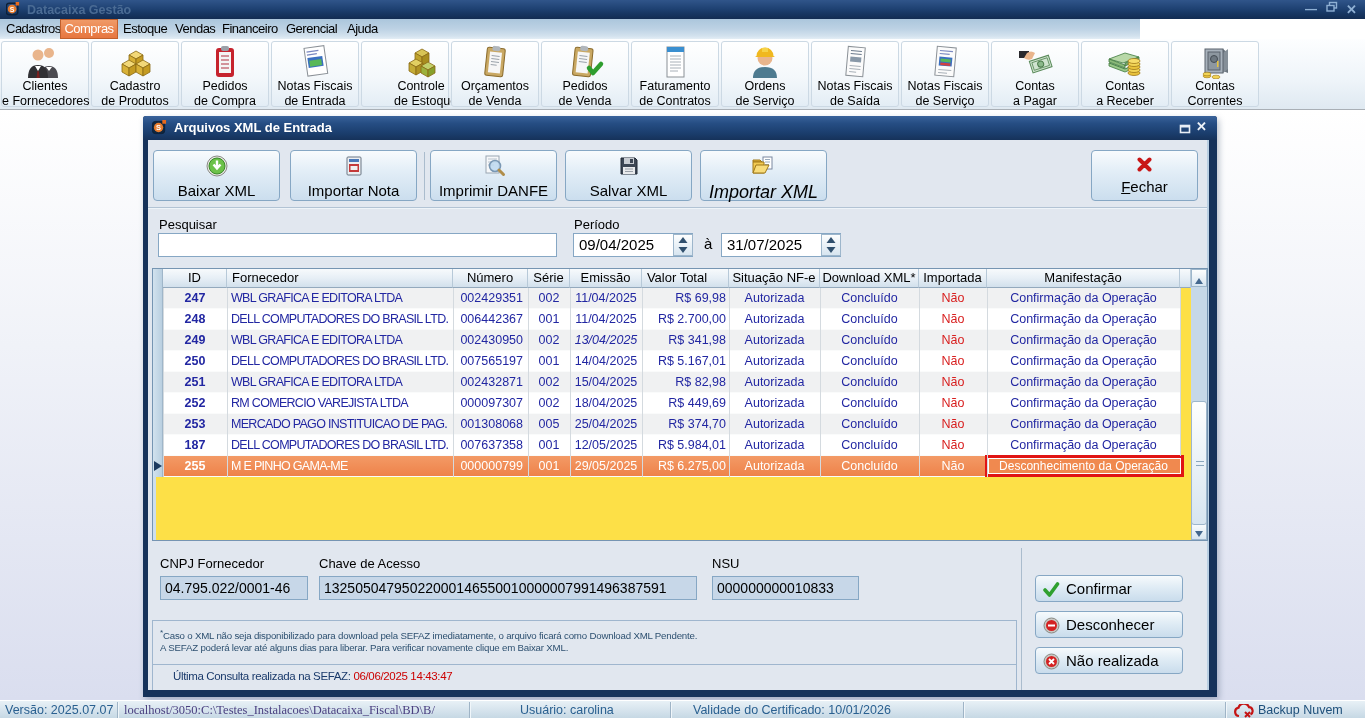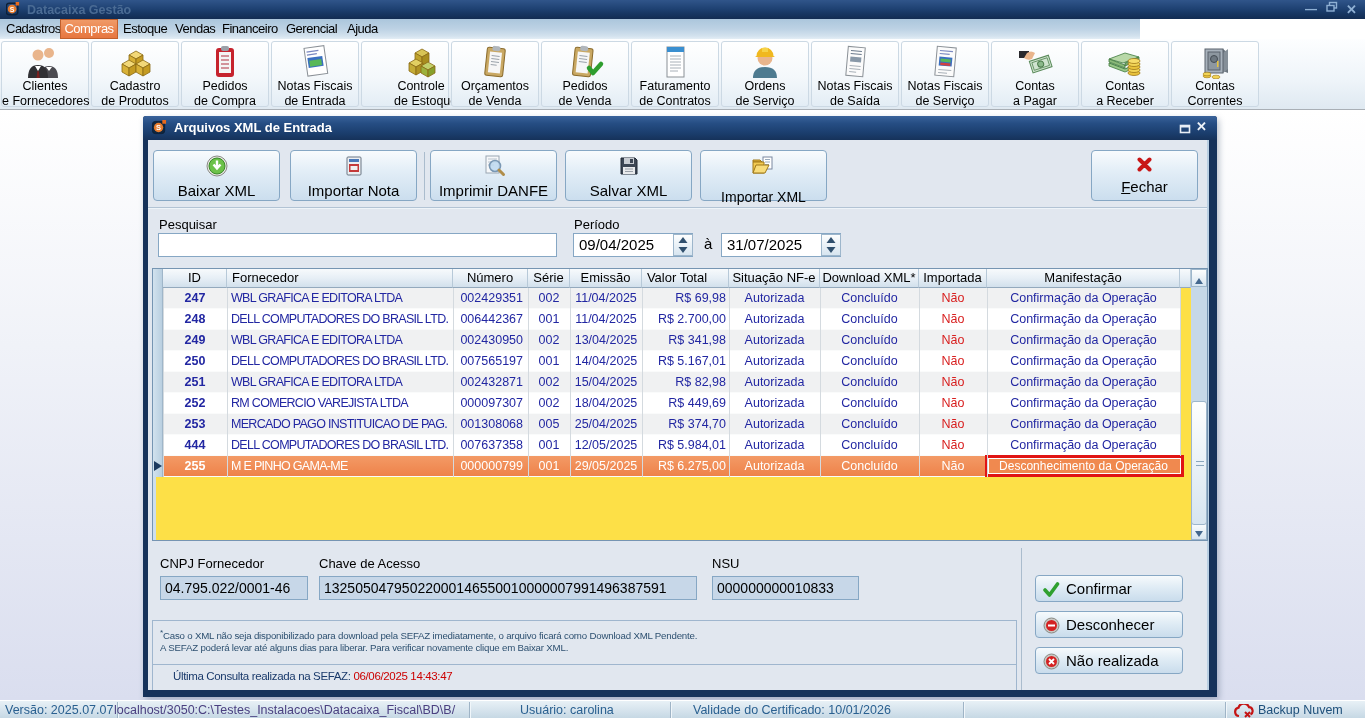--- a/index.html
+++ b/index.html
@@ -327,21 +327,21 @@
       <div style="font-size:15px;margin-top:1px;">Salvar XML</div>
     </div>
     <div class="wbtn" style="left:552px;top:10px;width:127px;height:51px;">
       <svg style="margin-top:4px;" width="26" height="22" viewBox="0 0 26 22">
           <rect x="12" y="2" width="9" height="12" fill="#fff" stroke="#7a88a0"></rect>
           <path d="M14 4.5 h5 M14 7 h5 M14 9.5 h4" stroke="#9ab" stroke-width="1"></path>
           <path d="M2 5 h7 l2 2 h-9z" fill="#e8b83c" stroke="#a07818"></path>
           <path d="M2 7 h11 v11 h-11z" fill="#f2ca52" stroke="#a07818"></path>
           <path d="M2 18 l3-8 h13 l-4 8z" fill="#f8dc7a" stroke="#a07818"></path>
         </svg>
-      <div style="font-size:14px;margin-top:8px;">Importar XML</div>
+      <div style="font-size:18px;margin-top:1px;font-style:italic;">Importar XML</div>
     </div>
     <div class="wbtn" style="left:943px;top:10px;width:107px;height:51px;">
       <svg style="margin-top:5px;" width="17" height="16" viewBox="0 0 17 16">
           <path d="M3.5 3.5 L8.5 8.5 M8.5 8.5 L13.5 3.5 M8.5 8.5 L3.5 13.5 M8.5 8.5 L13.5 13.5" stroke="#c81616" stroke-width="4" stroke-linecap="round"></path>
         </svg>
       <div style="font-size:15px;margin-top:2px;"><span style="text-decoration:underline;">F</span>echar</div>
     </div>
     <div class="abs" style="left:0;top:67px;width:1059px;height:1px;background:#b2c3d4;"></div>
     <div class="abs" style="left:0;top:68px;width:1059px;height:1px;background:#eef4f9;"></div>
     <div class="lbl" style="left:11px;top:77px;">Pesquisar</div>
@@ -393,21 +393,21 @@
           <div class="gc c6" style="left:566px;">Autorizada</div>
           <div class="gc c7" style="left:657px;">Concluído</div>
           <div class="gc c8" style="left:756px;color:#d81e1e;">Não</div>
           <div class="gc c9" style="left:824px;">Confirmação da Operação</div>
 </div>
 <div class="grow" style="top:61px;left:10px;width:1017px;background:#f0f1f2;">
 <div class="gc c0" style="left:0px;">249</div>
           <div class="gc c1" style="left:64px;">WBL GRAFICA E EDITORA LTDA</div>
           <div class="gc c2" style="left:290px;">002430950</div>
           <div class="gc c3" style="left:365px;">002</div>
-          <div class="gc c4" style="left:407px;">13/04/2025</div>
+          <div class="gc c4" style="left:407px;font-style:italic;">13/04/2025</div>
           <div class="gc c5" style="left:479px;">R$ 341,98</div>
           <div class="gc c6" style="left:566px;">Autorizada</div>
           <div class="gc c7" style="left:657px;">Concluído</div>
           <div class="gc c8" style="left:756px;color:#d81e1e;">Não</div>
           <div class="gc c9" style="left:824px;">Confirmação da Operação</div>
 </div>
 <div class="grow" style="top:82px;left:10px;width:1017px;background:#ffffff;">
 <div class="gc c0" style="left:0px;">250</div>
           <div class="gc c1" style="left:64px;">DELL COMPUTADORES DO BRASIL LTD.</div>
           <div class="gc c2" style="left:290px;">007565197</div>
@@ -449,21 +449,21 @@
           <div class="gc c2" style="left:290px;">001308068</div>
           <div class="gc c3" style="left:365px;">005</div>
           <div class="gc c4" style="left:407px;">25/04/2025</div>
           <div class="gc c5" style="left:479px;">R$ 374,70</div>
           <div class="gc c6" style="left:566px;">Autorizada</div>
           <div class="gc c7" style="left:657px;">Concluído</div>
           <div class="gc c8" style="left:756px;color:#d81e1e;">Não</div>
           <div class="gc c9" style="left:824px;">Confirmação da Operação</div>
 </div>
 <div class="grow" style="top:166px;left:10px;width:1017px;background:#ffffff;">
-<div class="gc c0" style="left:0px;">444</div>
+<div class="gc c0" style="left:0px;">187</div>
           <div class="gc c1" style="left:64px;">DELL COMPUTADORES DO BRASIL LTD.</div>
           <div class="gc c2" style="left:290px;">007637358</div>
           <div class="gc c3" style="left:365px;">001</div>
           <div class="gc c4" style="left:407px;">12/05/2025</div>
           <div class="gc c5" style="left:479px;">R$ 5.984,01</div>
           <div class="gc c6" style="left:566px;">Autorizada</div>
           <div class="gc c7" style="left:657px;">Concluído</div>
           <div class="gc c8" style="left:756px;color:#d81e1e;">Não</div>
           <div class="gc c9" style="left:824px;">Confirmação da Operação</div>
 </div>
@@ -530,21 +530,21 @@
 <div class="abs" style="left:4px;top:480px;width:865px;height:70px;border:1px solid #9fb6ce;border-bottom:none;box-sizing:border-box;"></div>
 <div class="abs" style="left:12px;top:487px;font-size:9.7px;letter-spacing:-0.2px;color:#2d5070;line-height:11.5px;"><sup>*</sup>Caso o XML não seja disponibilizado para download pela SEFAZ imediatamente, o arquivo ficará como Download XML Pendente.<br>A SEFAZ poderá levar até alguns dias para liberar. Para verificar novamente clique em Baixar XML.</div>
 <div class="abs" style="left:4px;top:524px;width:865px;height:1px;background:#9fb6ce;"></div>
 <div class="abs" style="left:12px;top:530px;font-size:11.5px;letter-spacing:-0.35px;color:#1a3a6b;margin-left:13px;">Última Consulta realizada na SEFAZ: <span style="color:#cc0000;">06/06/2025 14:43:47</span></div>
 </div>
   </div>
 </div>
 <div class="abs" id="statusbar">
   <div class="stext" style="left:5px;">Versão: 2025.07.07</div>
   <div class="sdiv" style="left:117px;"></div>
-  <div class="stext" style="left:114px;color:#4a4080;">localhost/3050:C:\Testes_Instalacoes\Datacaixa_Fiscal\BD\B/</div>
+  <div class="stext" style="left:124px;color:#4a4080;font-family:Liberation Serif, serif;">localhost/3050:C:\Testes_Instalacoes\Datacaixa_Fiscal\BD\B/</div>
   <div class="sdiv" style="left:469px;"></div>
   <div class="stext" style="left:520px;">Usuário: carolina</div>
   <div class="sdiv" style="left:670px;"></div>
   <div class="stext" style="left:693px;">Validade do Certificado: 10/01/2026</div>
   <div class="sdiv" style="left:963px;"></div>
   <div class="sdiv" style="left:1225px;"></div>
   <svg class="abs" style="left:1234px;top:3px;" width="20" height="14" viewBox="0 0 20 14">
       <path d="M5 12 a4.2 4.2 0 0 1 -0.5 -8.3 a5.5 5.5 0 0 1 10.5 -0.5 a3.8 3.8 0 0 1 1.5 7.2" fill="none" stroke="#c41414" stroke-width="2.2"></path>
       <path d="M11 8 l5 5 M16 8 l-5 5" stroke="#c41414" stroke-width="2"></path>
     </svg>

